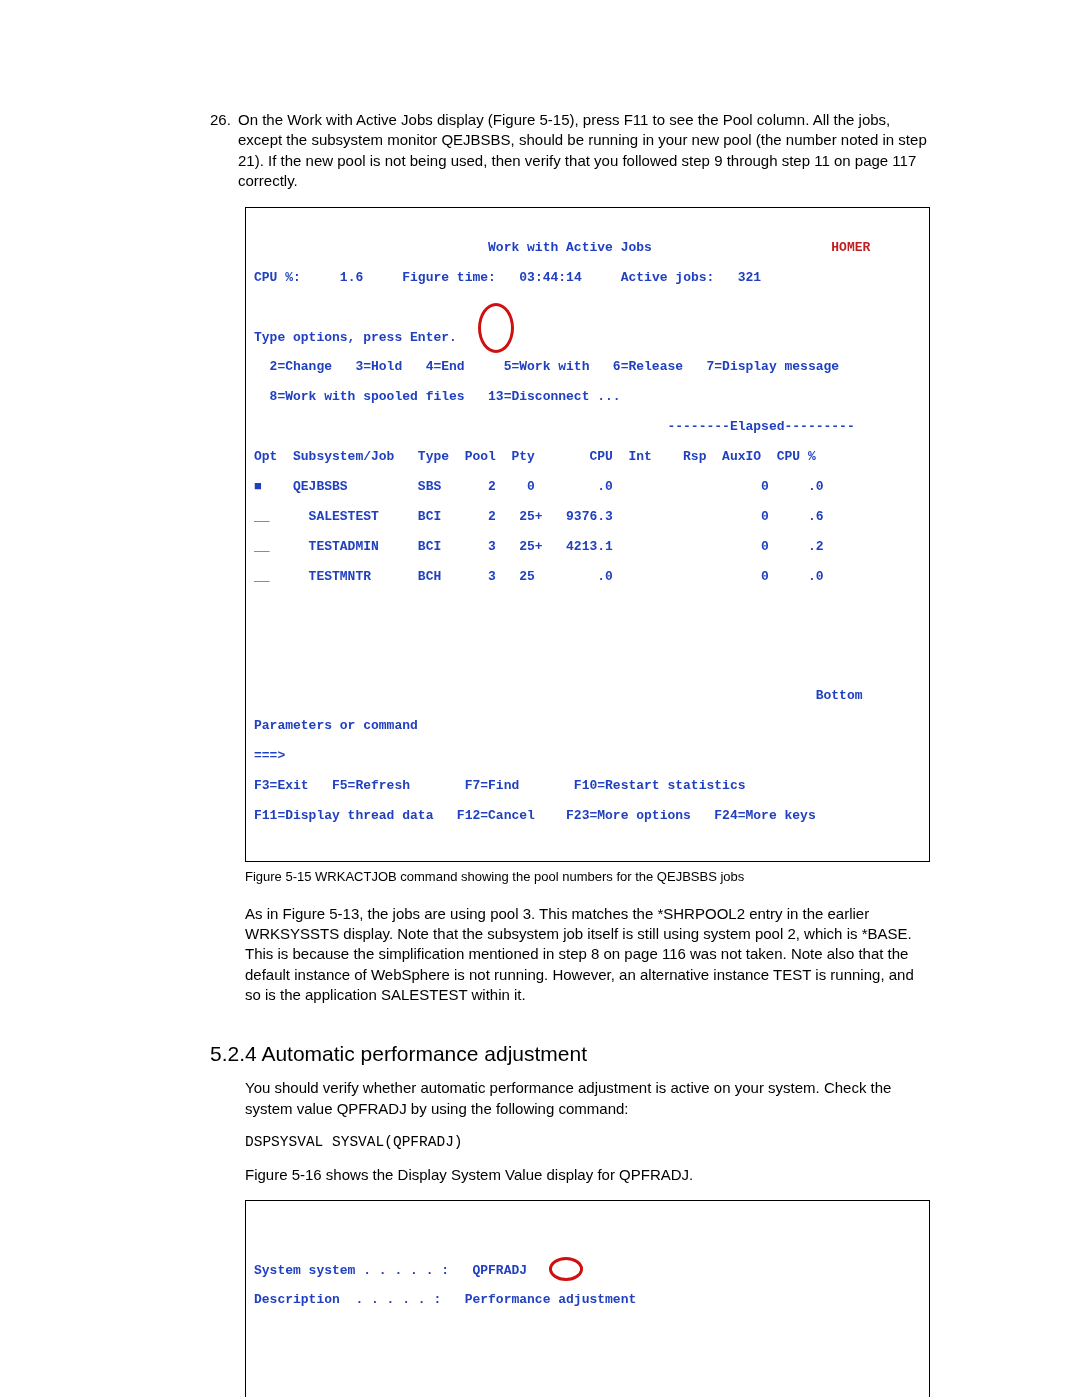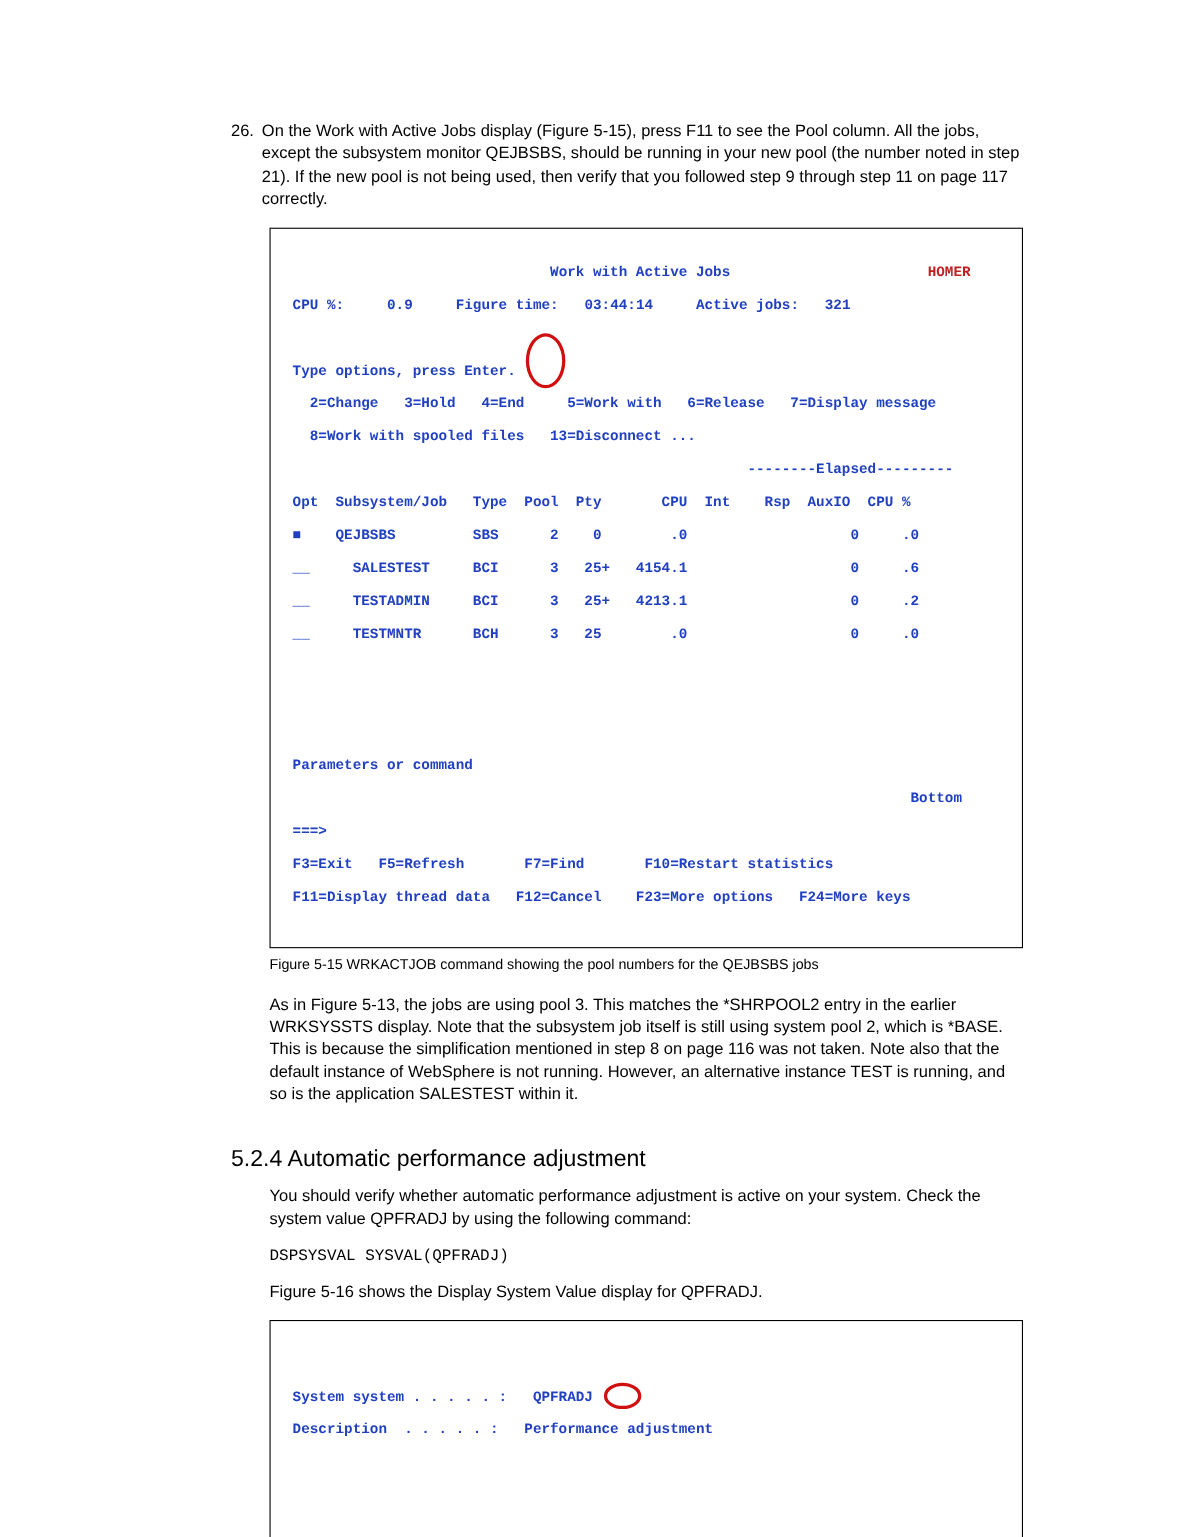--- a/index.html
+++ b/index.html
@@ -29,21 +29,21 @@
   .list-body {
     flex: 1;
   }
   .terminal {
     border: 1px solid #000;
     background: #fff;
     font-family: "Courier New", monospace;
     font-size: 13px;
     font-weight: bold;
     color: #2040c0;
-    padding: 3px 8px 8px 20px;
+    padding: 3px 8px 8px 8px;
     margin: 15px 0 6px 35px;
     line-height: 1.15;
     white-space: pre;
     overflow: hidden;
     position: relative;
   }
   .term-line { white-space: pre; display:block; }
   .homer { color: #c02020; }
   .black-cursor {
     display:inline-block; width:10px; height:12px; background:#000;
@@ -81,36 +81,36 @@
 <div class="page">
 
   <div class="list-item">
     <div class="list-num">26.</div>
     <div class="list-body">On the Work with Active Jobs display (Figure 5-15), press F11 to see the Pool column. All the jobs, except the subsystem monitor QEJBSBS, should be running in your new pool (the number noted in step 21). If the new pool is not being used, then verify that you followed step 9 through step 11 on page 117 correctly.</div>
   </div>
 
   <div class="terminal">
     <div class="circle-1"></div>
 <span class="term-line">                              <span>Work with Active Jobs</span>                       <span class="homer">HOMER</span></span>
-<span class="term-line"><span>CPU %:</span>     <span>0.9</span>     <span>Figure time:</span>   <span>03:44:14</span>     <span>Active jobs:</span>   <span>321</span></span>
+<span class="term-line"><span>CPU %:</span>     <span>1.6</span>     <span>Figure time:</span>   <span>03:44:14</span>     <span>Active jobs:</span>   <span>321</span></span>
 <span class="term-line"> </span>
 <span class="term-line">Type options, press Enter.</span>
 <span class="term-line">  2=Change   3=Hold   4=End     5=Work with   6=Release   7=Display message</span>
 <span class="term-line">  8=Work with spooled files   13=Disconnect ...</span>
 <span class="term-line">                                                     <span>--------Elapsed---------</span></span>
 <span class="term-line">Opt  Subsystem/Job   Type  Pool  Pty       CPU  Int    Rsp  AuxIO  CPU %</span>
 <span class="term-line">■    QEJBSBS         SBS      2    0        .0                   0     .0</span>
-<span class="term-line">__     SALESTEST     BCI      3   25+   4154.1                   0     .6</span>
+<span class="term-line">__     SALESTEST     BCI      2   25+   9376.3                   0     .6</span>
 <span class="term-line">__     TESTADMIN     BCI      3   25+   4213.1                   0     .2</span>
 <span class="term-line">__     TESTMNTR      BCH      3   25        .0                   0     .0</span>
 <span class="term-line"> </span>
 <span class="term-line"> </span>
 <span class="term-line"> </span>
+<span class="term-line">                                                                        <span>Bottom</span></span>
 <span class="term-line">Parameters or command</span>
-<span class="term-line">                                                                        <span>Bottom</span></span>
 <span class="term-line">===&gt;</span>
 <span class="term-line">F3=Exit   F5=Refresh       F7=Find       F10=Restart statistics</span>
 <span class="term-line">F11=Display thread data   F12=Cancel    F23=More options   F24=More keys</span>
   </div>
 
   <div class="fig-caption">Figure 5-15   WRKACTJOB command showing the pool numbers for the QEJBSBS jobs</div>
 
   <div class="para">As in Figure 5-13, the jobs are using pool 3. This matches the *SHRPOOL2 entry in the earlier WRKSYSSTS display. Note that the subsystem job itself is still using system pool 2, which is *BASE. This is because the simplification mentioned in step 8 on page 116 was not taken. Note also that the default instance of WebSphere is not running. However, an alternative instance TEST is running, and so is the application SALESTEST within it.</div>
 
   <h3 class="section">5.2.4  Automatic performance adjustment</h3>

